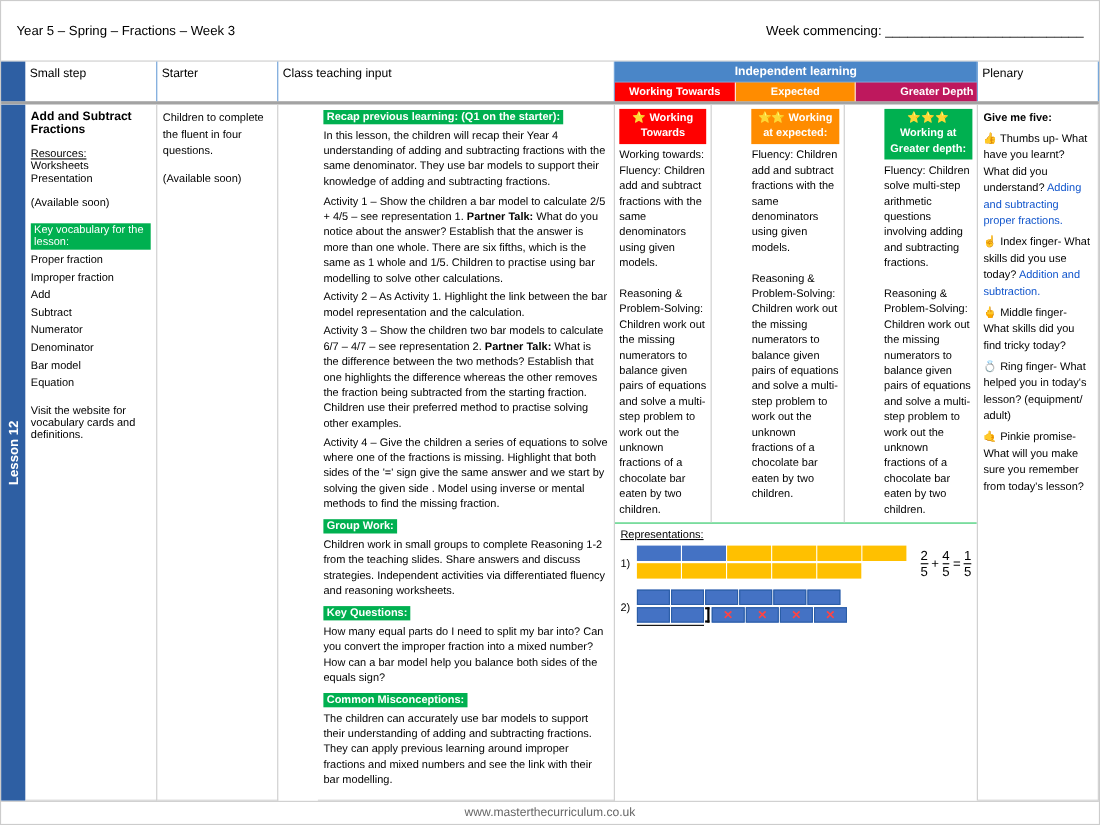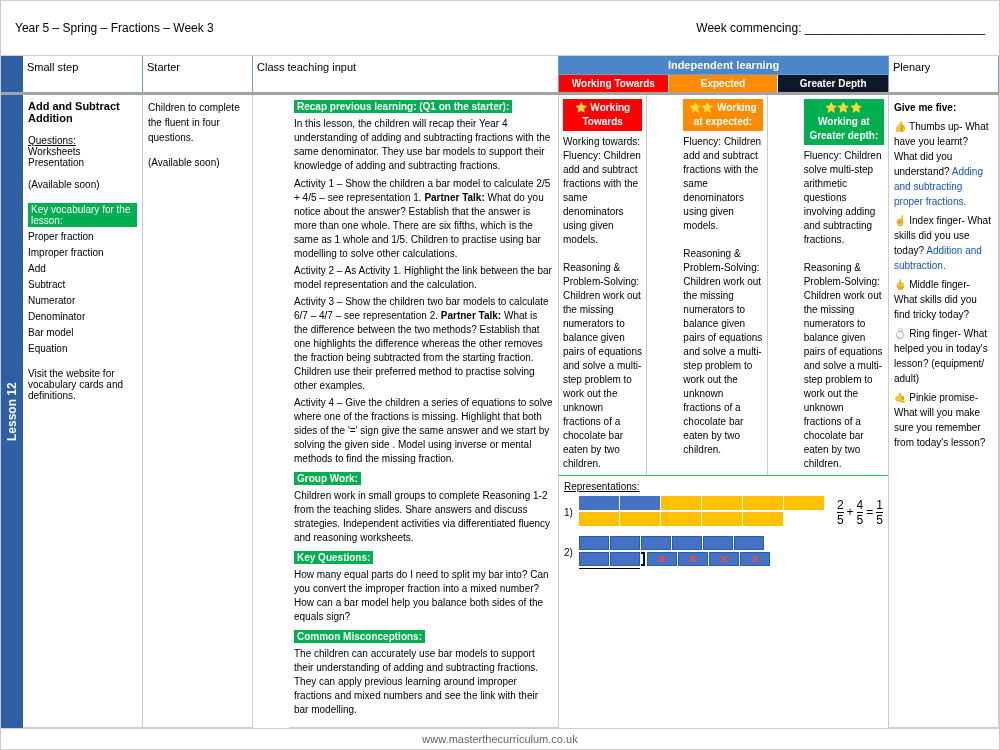--- a/index.html
+++ b/index.html
@@ -46,37 +46,37 @@
     <div style="width:22px; background:#2e5fa3;"></div>
     <div style="display:grid; grid-template-columns: 120px 110px 1fr 330px 110px; flex:1;">
       <div class="header-cell">Small step</div>
       <div class="header-cell">Starter</div>
       <div class="header-cell">Class teaching input</div>
       <div style="display:flex; flex-direction:column; border-right:1px solid #6a9fd8;">
         <div style="background:#4a86c8; color:white; font-weight:bold; text-align:center; padding:3px; font-size:11px; border-bottom:1px solid #6a9fd8;">Independent learning</div>
         <div style="display:grid; grid-template-columns: 1fr 1fr 1fr;">
           <div style="background:#ff0000; color:white; font-weight:bold; text-align:center; padding:3px; font-size:10px; border-right:1px solid #fff;">Working Towards</div>
           <div style="background:#ff8c00; color:white; font-weight:bold; text-align:center; padding:3px; font-size:10px; border-right:1px solid #fff;">Expected</div>
-          <div style="background:#0f172a; color:white; font-weight:bold; text-align:center; padding:3px; font-size:10px;">Greater Depth</div>
+          <div style="background:#be185d; color:white; font-weight:bold; text-align:right; padding:3px; font-size:10px;">Greater Depth</div>
         </div>
       </div>
       <div class="header-cell">Plenary</div>
     </div>
   </div>
 
   <div style="display:flex; flex:1; overflow:hidden;">
 
     <div class="lesson-label">Lesson 12</div>
 
     <div style="display:grid; grid-template-columns: 120px 110px 1fr 330px 110px; flex:1; overflow:hidden;">
 
       <div class="col-cell small-step-col">
-        <div class="bold-title">Add and Subtract Addition</div>
-        <br>
-        <div class="underline">Questions:</div>
+        <div class="bold-title">Add and Subtract Fractions</div>
+        <br>
+        <div class="underline">Resources:</div>
         <div>Worksheets<br>Presentation</div>
         <br>
         <div>(Available soon)</div>
         <br>
         <div class="vocab-highlight">Key vocabulary for the lesson:</div>
         <br>
         <div style="font-size:10px; line-height:1.6;">
           Proper fraction<br>
           Improper fraction<br>
           Add<br>

